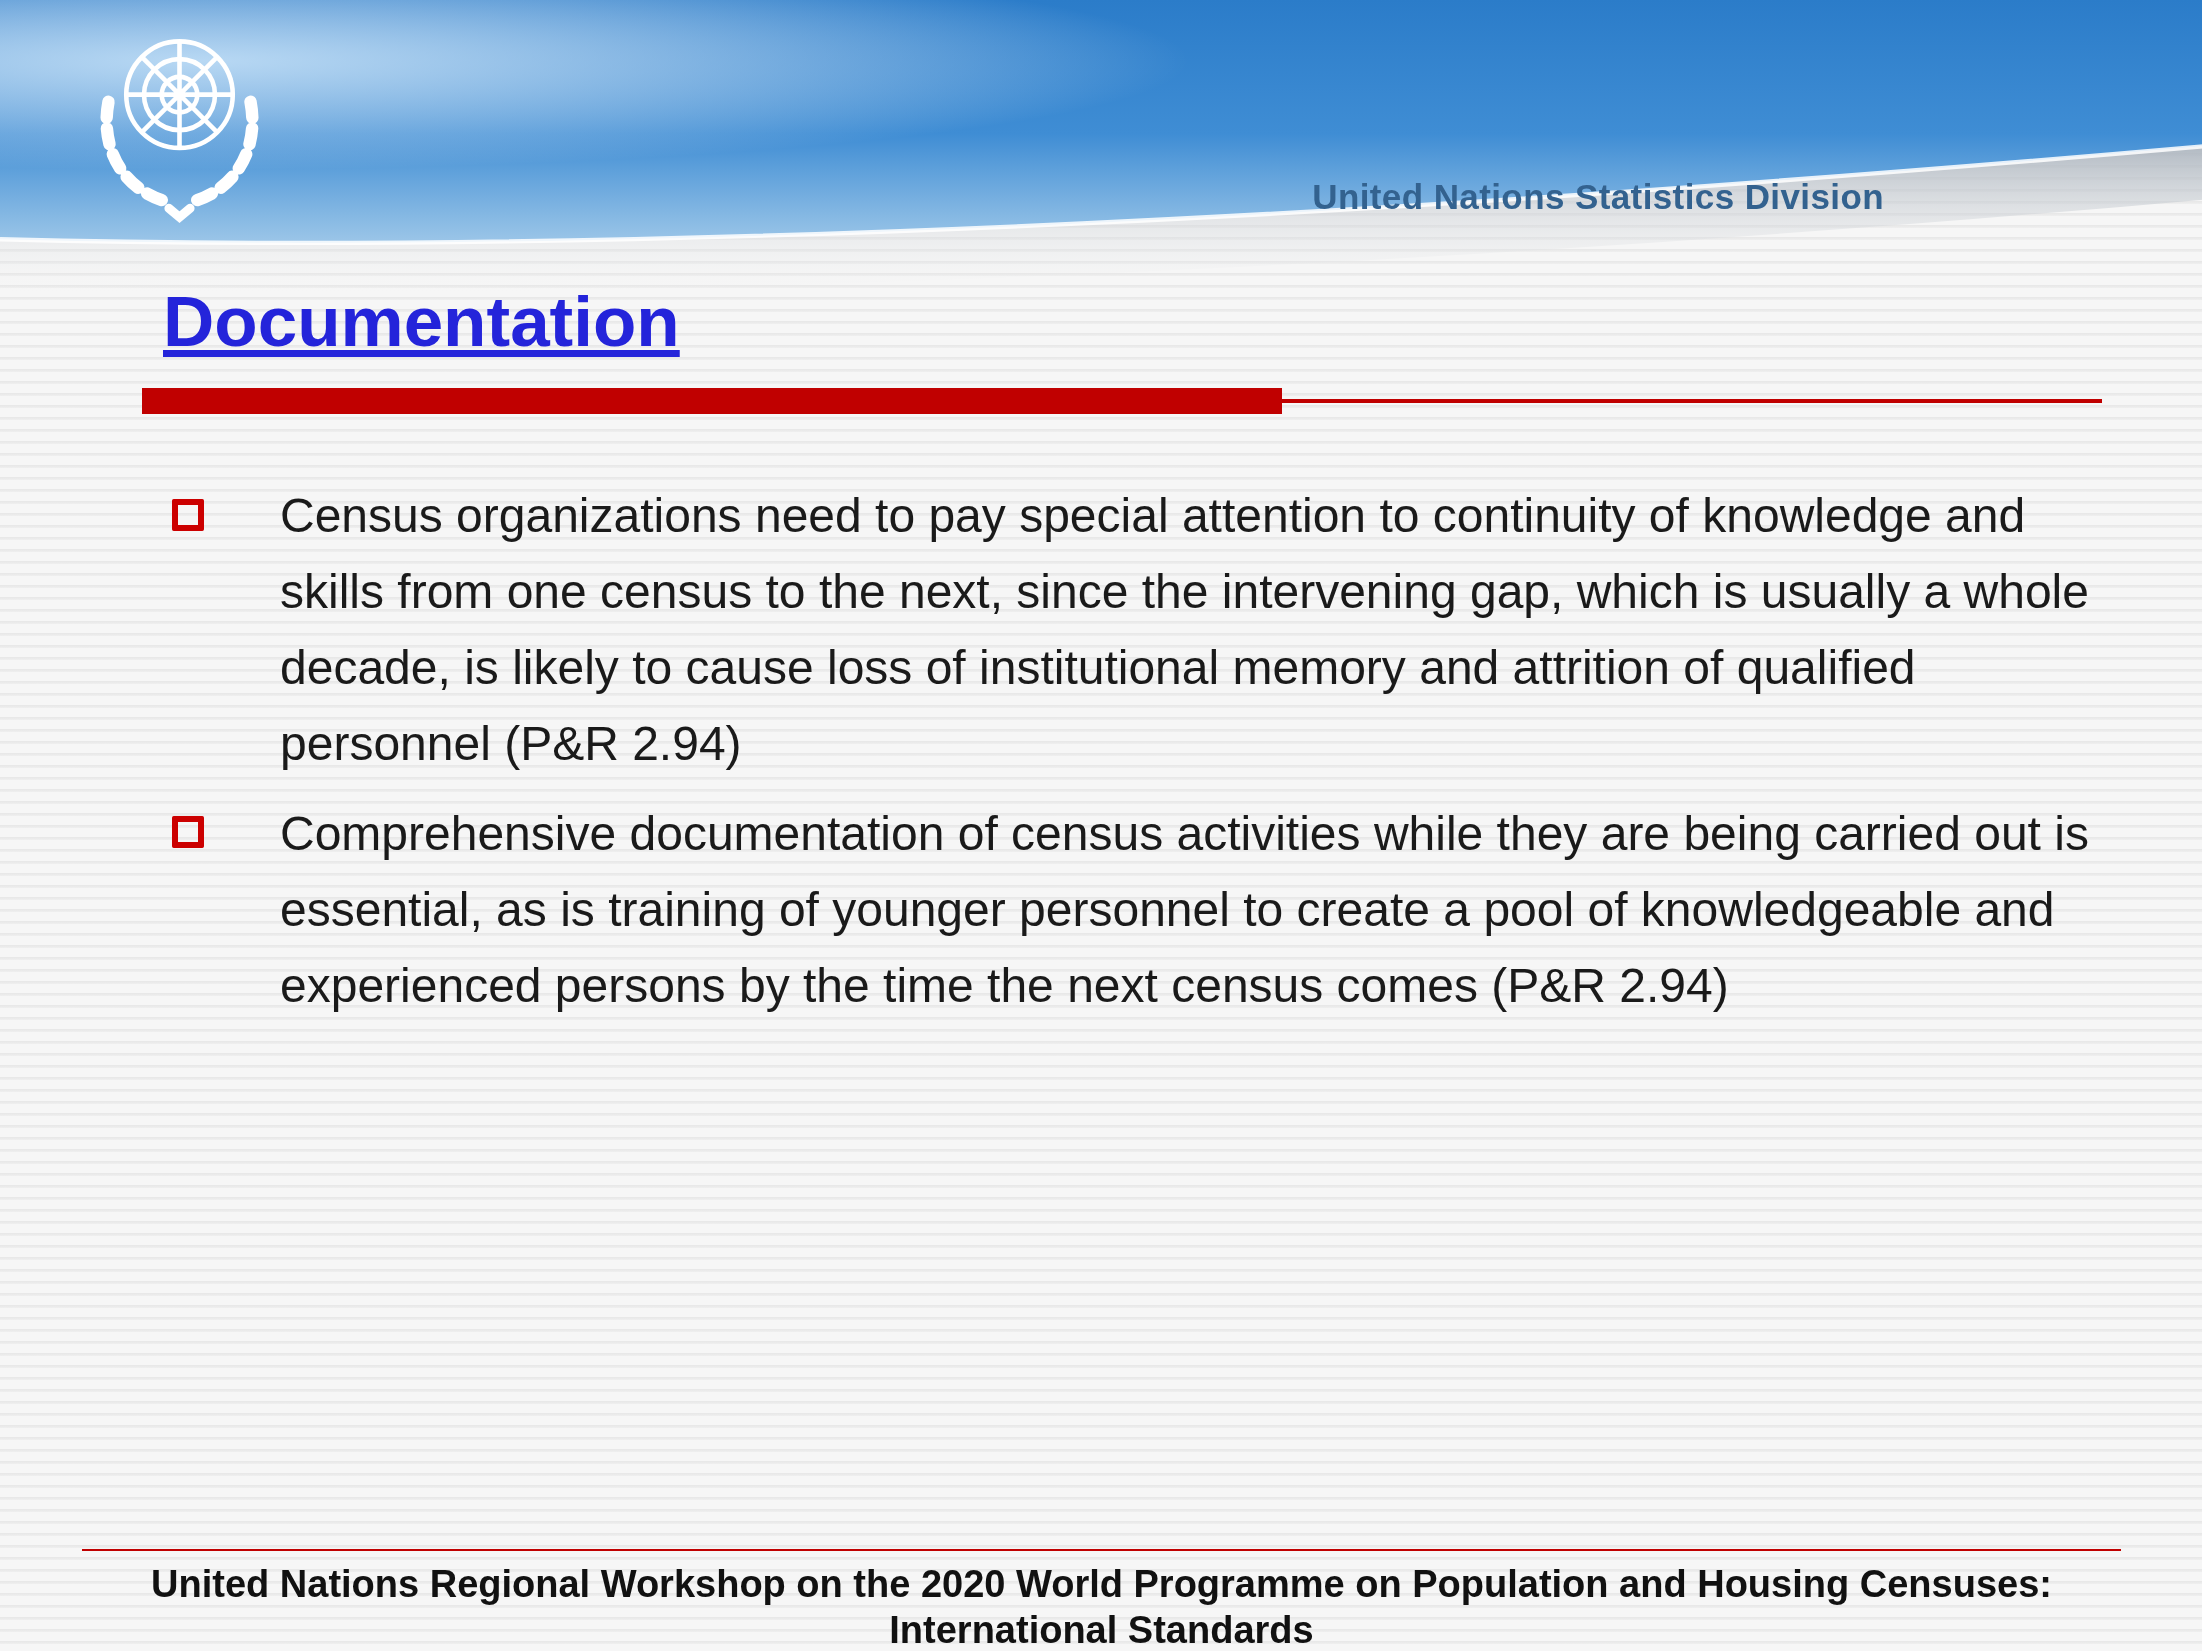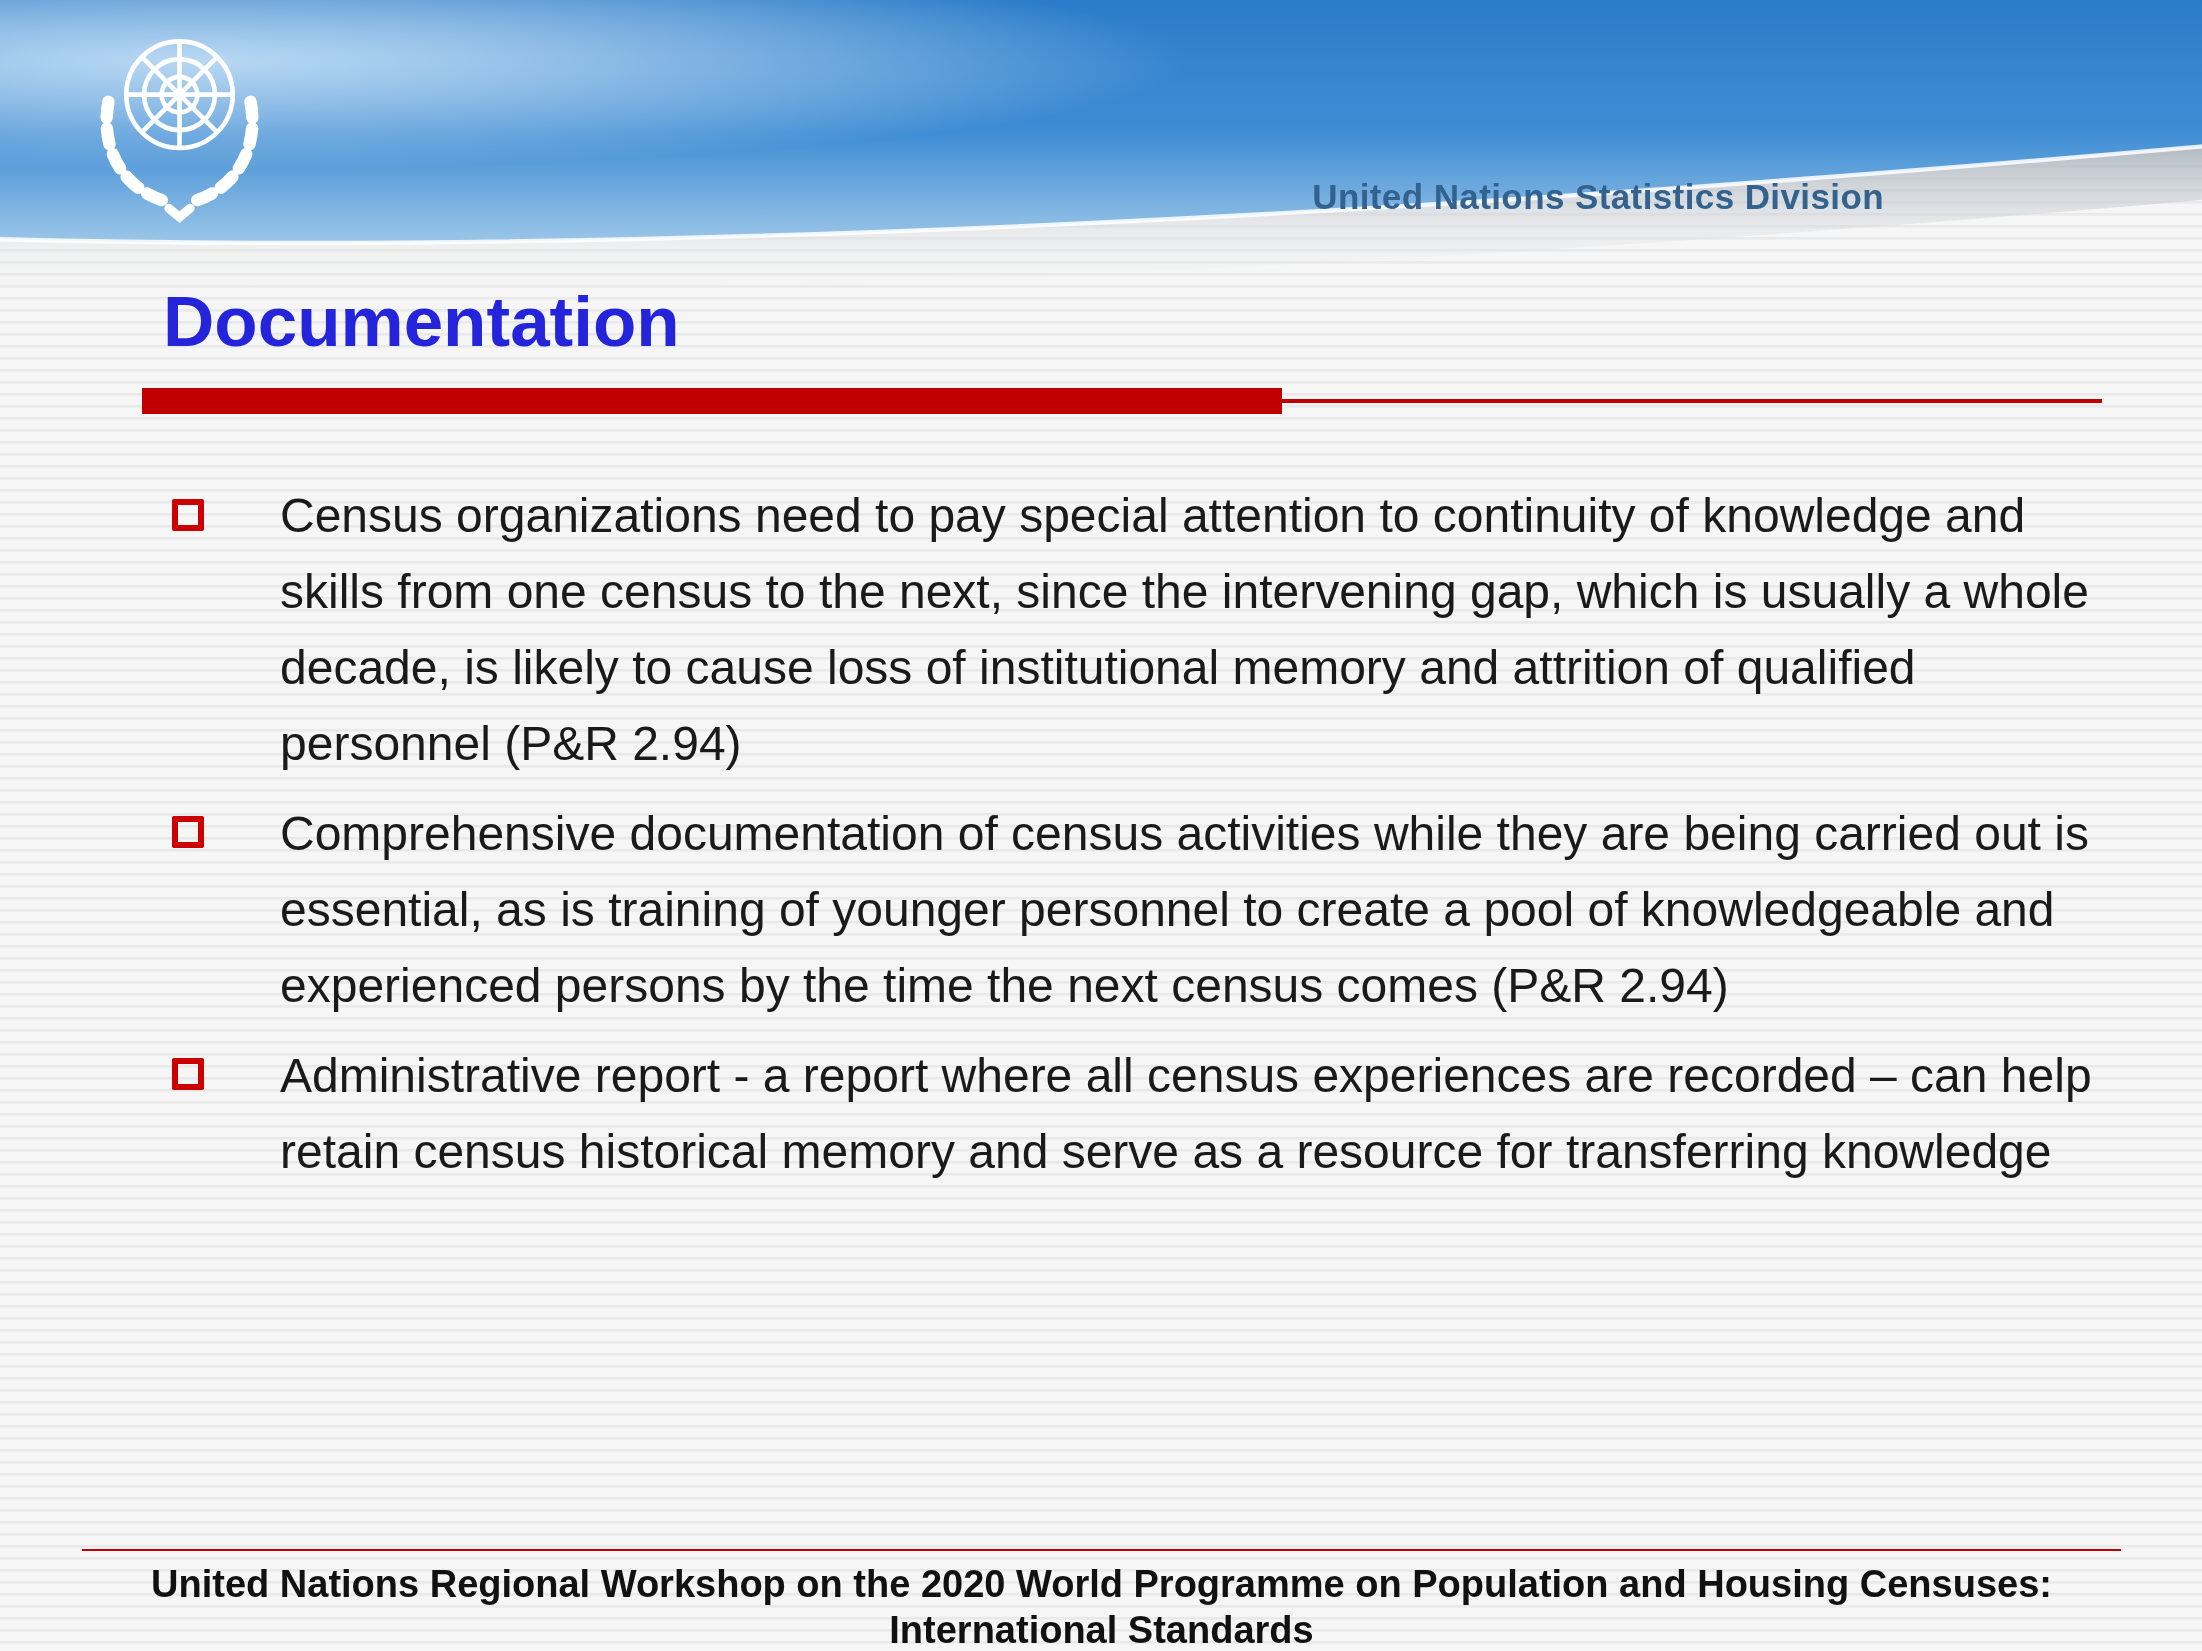--- a/index.html
+++ b/index.html
@@ -17,21 +17,21 @@
   .org{
     position:absolute;top:177px;right:67px;
     font-size:35px;font-weight:bold;color:#33628f;letter-spacing:0.4px;
     white-space:nowrap;
   }
 
   
   .main{position:absolute;top:255px;left:0;right:0;}
   h1.title{
     margin:26px 0 0 163px;
-    font-size:71px;font-weight:bold;color:#2424da;letter-spacing:0;
+    font-size:71px;font-weight:bold;color:#2424da;letter-spacing:0;text-decoration:underline;
   }
   .rule{position:relative;margin:26px 0 0 142px;width:1960px;height:26px;}
   .rule-line{position:absolute;left:0;top:11.2px;width:100%;height:3.4px;background:#c00000;}
   .rule-bar{position:absolute;left:0;top:0;width:1140px;height:26px;background:#c00000;}
 
   
   ul.bullets{list-style:none;margin:64px 0 0 0;padding:0 108px 0 172px;}
   li.bullet{display:flex;align-items:flex-start;margin-bottom:13.8px;}
   .sq{
     flex:0 0 auto;width:20px;height:20px;border:6px solid #cc0000;
@@ -108,24 +108,20 @@
 
     <ul class="bullets">
       <li class="bullet">
         <span class="sq"></span>
         <span class="btxt">Census organizations need to pay special attention to continuity of knowledge and skills from one census to the next, since the intervening gap, which is usually a whole decade, is likely to cause loss of institutional memory and attrition of qualified personnel (P&amp;R 2.94)</span>
       </li>
       <li class="bullet">
         <span class="sq"></span>
         <span class="btxt">Comprehensive documentation of census activities while they are being carried out is essential, as is training of younger personnel to create a pool of knowledgeable and experienced persons by the time the next census comes (P&amp;R 2.94)</span>
       </li>
-      <li class="bullet">
-        <span class="sq"></span>
-        <span class="btxt">Administrative report - a report where all census experiences are recorded – can help retain census historical memory and serve as a resource for transferring knowledge</span>
-      </li>
     </ul>
   </div>
 
   <div class="footer">
     <div>United Nations Regional Workshop on the 2020 World Programme on Population and Housing Censuses: International Standards</div>
 
   </div>
 
 </div>
 

